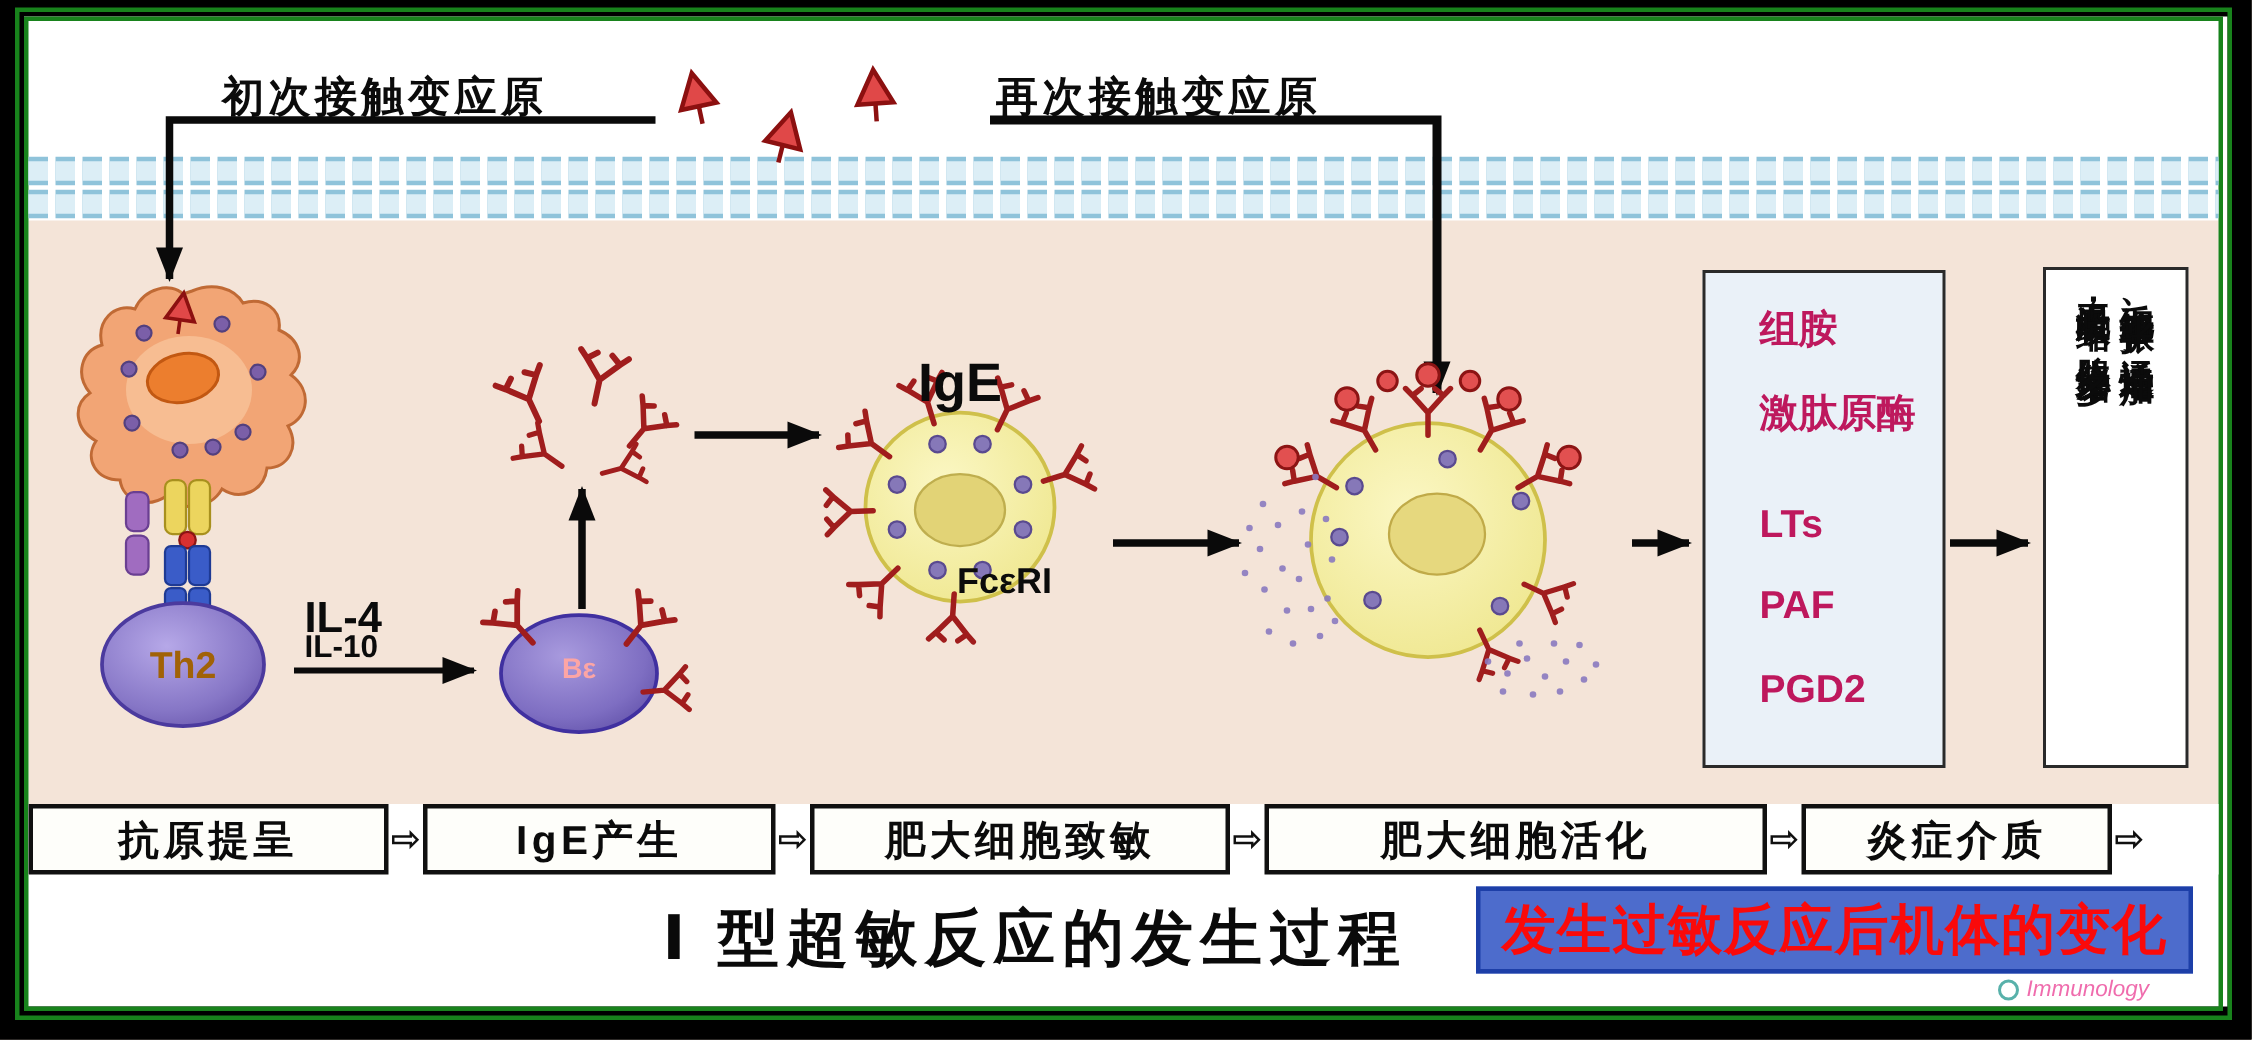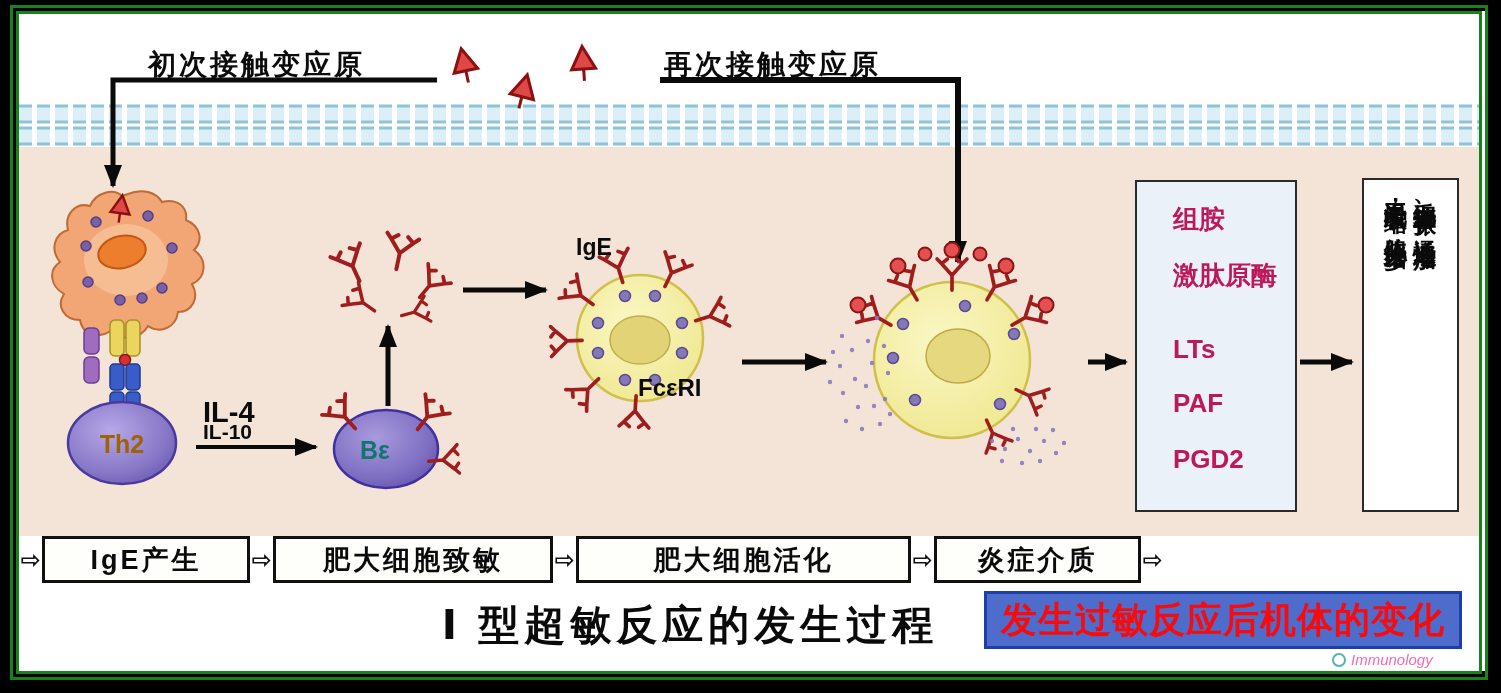--- a/index.html
+++ b/index.html
@@ -19,22 +19,22 @@
   
   #diagram { position: absolute; left: 0; top: 0; width: 1501px; height: 693px; z-index: 4; pointer-events: none; }
 
   
   .lbl { position: absolute; z-index: 5; font-weight: bold; color: #0b0b0b; white-space: nowrap; }
   #lbl-first-contact  { left: 148px; top: 46px; font-size: 28px; letter-spacing: 3px; }
   #lbl-second-contact { left: 664px; top: 46px; font-size: 28px; letter-spacing: 3px; }
   #lbl-il4  { left: 203px; top: 396px; font-size: 29px; }
   #lbl-il10 { left: 203px; top: 420px; font-size: 21px; }
   #lbl-th2  { left: 92px; top: 430px; width: 60px; text-align: center; font-size: 25px; color: #a16207; }
-  #lbl-b    { left: 360px; top: 436px; width: 52px; text-align: left; font-size: 25px; color: #0f766e; }
-  #lbl-ige  { left: 576px; top: 234px; font-size: 23px; }
+  #lbl-b    { left: 360px; top: 436px; width: 52px; text-align: center; font-size: 19px; color: #fca5a5; }
+  #lbl-ige  { left: 612px; top: 234px; font-size: 36px; }
   #lbl-fceri{ left: 638px; top: 374px; font-size: 24px; text-align: right; }
 
   
   #mediator-box { position: absolute; left: 1135px; top: 180px; width: 162px; height: 332px;
                   background: #eaf1f8; border: 2px solid #2a2a2a; z-index: 5; }
   .med { position: absolute; left: 16px; font-size: 26px; font-weight: bold; color: #be185d; white-space: nowrap; margin-left: 20px; }
 
   
   #effect-box { position: absolute; left: 1362px; top: 178px; width: 97px; height: 334px;
                 background: #ffffff; border: 2px solid #2a2a2a; z-index: 5;
@@ -283,24 +283,27 @@
     <div class="med" style="top:206px">PAF</div>
     <div class="med" style="top:262px">PGD2</div>
   </div>
 
   <div id="effect-box">
     <div class="vcol">平滑肌收缩，腺体分泌增多</div>
     <div class="vcol">毛细血管扩张、通透性增加</div>
   </div>
 
   <div id="stage-band">
-    <div class="stage-arrow">
-        <span>⇨</span>
-      </div>
-    <div class="stage-box" style="width:208px">
+    <div class="stage-box" style="width:240px">
+        <span>抗原提呈</span>
+      </div>
+    <div class="stage-arrow">
+        <span>⇨</span>
+      </div>
+    <div class="stage-box" style="width:235px">
         <span>IgE产生</span>
       </div>
     <div class="stage-arrow">
         <span>⇨</span>
       </div>
     <div class="stage-box" style="width:280px">
         <span>肥大细胞致敏</span>
       </div>
     <div class="stage-arrow">
         <span>⇨</span>

